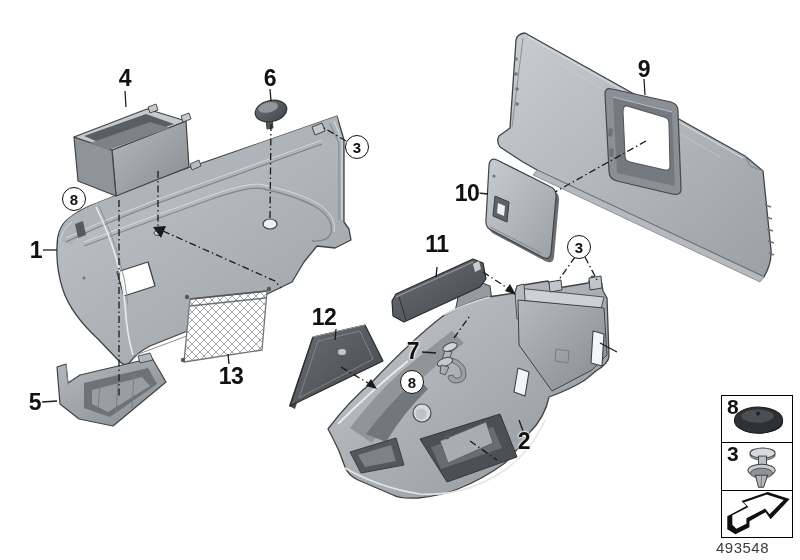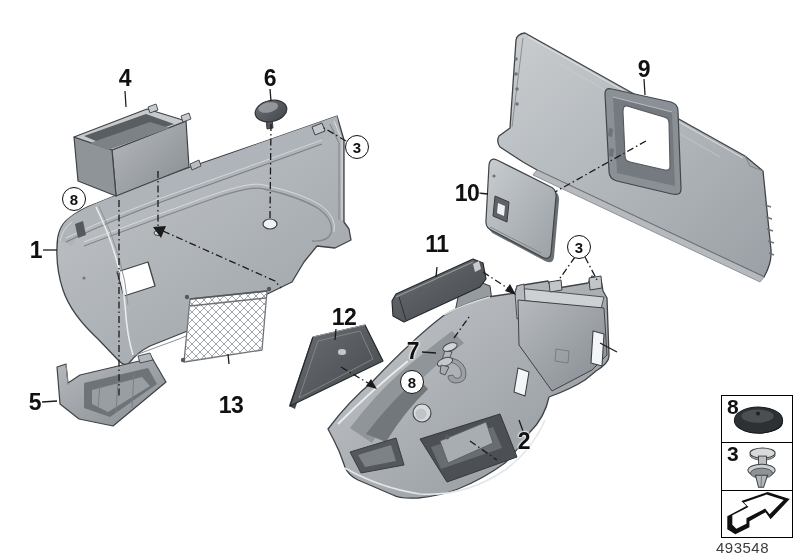--- a/index.html
+++ b/index.html
@@ -233,22 +233,22 @@
       <div class="callout circled" style="left: 579px; top: 247px;">3</div>
       <div class="callout plain" style="left: 125px; top: 78px;">4</div>
       <div class="callout plain" style="left: 35px; top: 402px;">5</div>
       <div class="callout plain" style="left: 270px; top: 78px;">6</div>
       <div class="callout plain" style="left: 413px; top: 351px;">7</div>
       <div class="callout circled" style="left: 74px; top: 199px;">8</div>
       <div class="callout circled" style="left: 412px; top: 382px;">8</div>
       <div class="callout plain" style="left: 644px; top: 69px;">9</div>
       <div class="callout plain" style="left: 467px; top: 193px;">10</div>
       <div class="callout plain" style="left: 437px; top: 244px;">11</div>
-      <div class="callout plain" style="left: 344px; top: 317px;">12</div>
-      <div class="callout plain" style="left: 231px; top: 376px; margin-top: 29px;">13</div>
+      <div class="callout plain" style="left: 324px; top: 317px;">12</div>
+      <div class="callout plain" style="left: 231px; top: 376px;">13</div>
     </div>
 
 <div class="legend">
   <div class="cell">
     <span class="num">8</span>
     <svg class="licon" viewBox="0 0 69 46">
       <ellipse cx="37" cy="27" rx="23" ry="10" fill="#232628"></ellipse>
       <ellipse cx="36" cy="24" rx="24" ry="13" fill="#2e3134" stroke="#17191b" stroke-width="1"></ellipse>
       <ellipse cx="35" cy="20" rx="16" ry="6.5" fill="#4b4f52"></ellipse>
       <circle cx="35.5" cy="17.5" r="2" fill="#202326"></circle>

